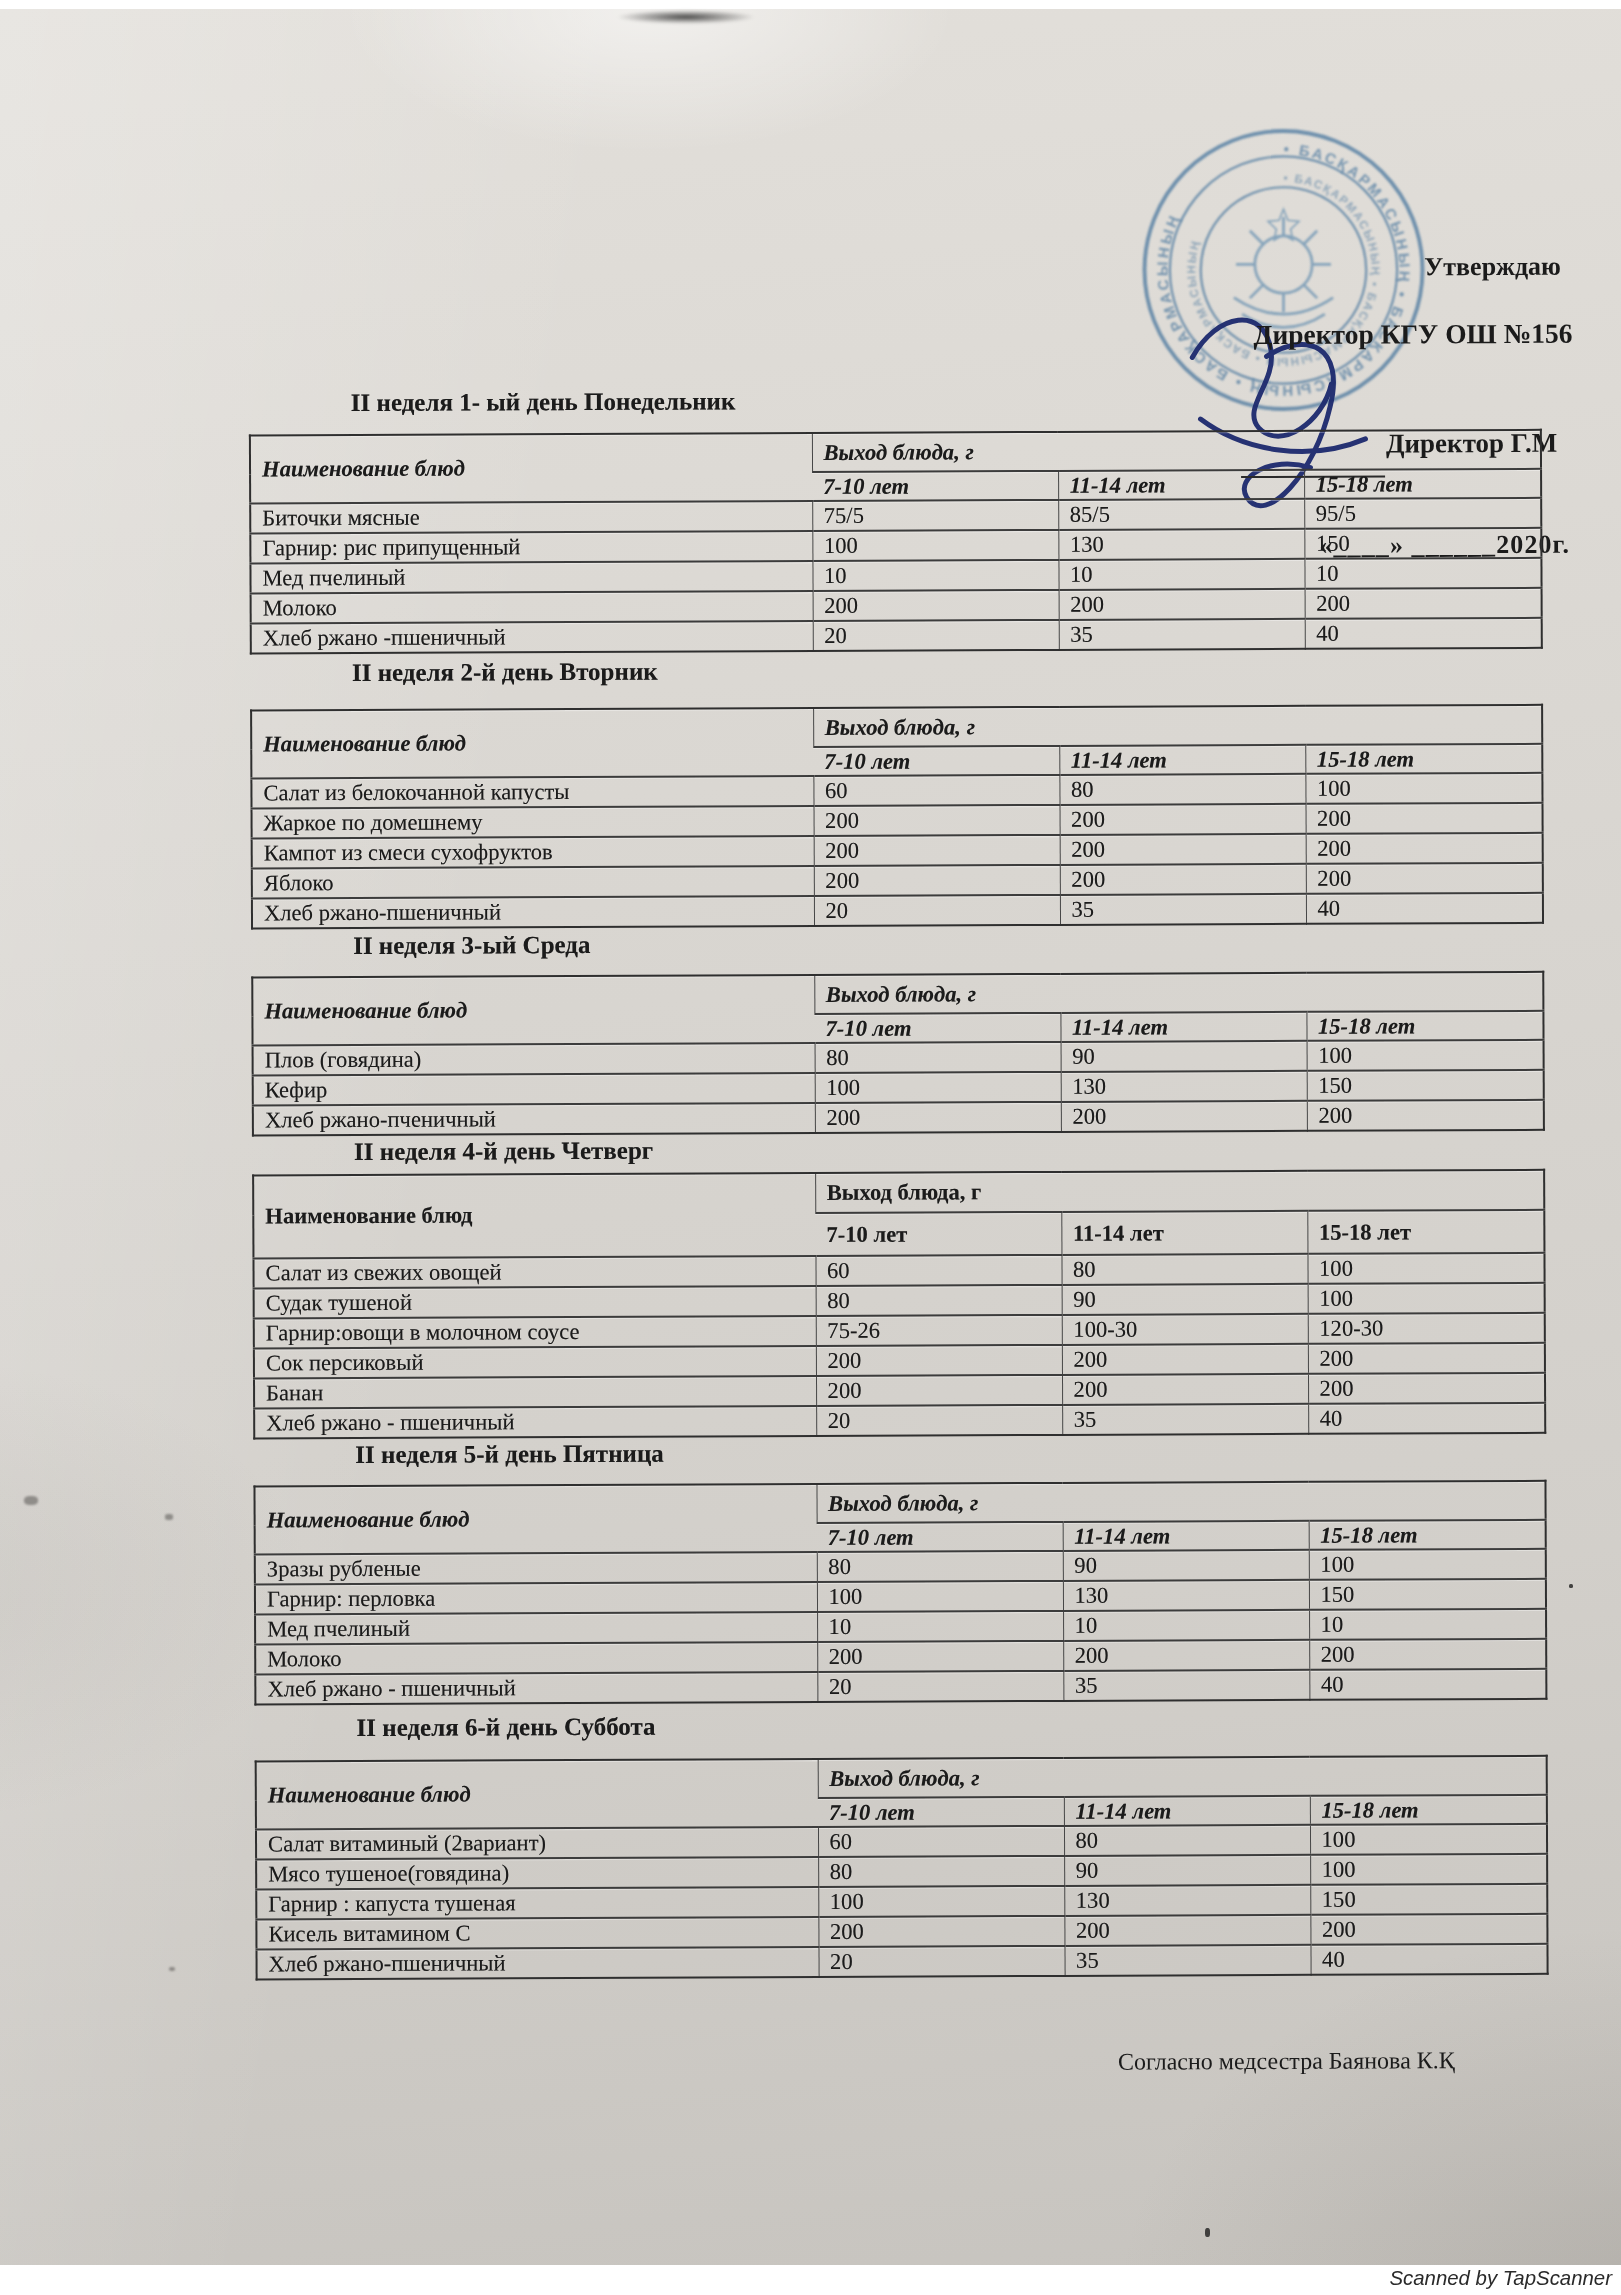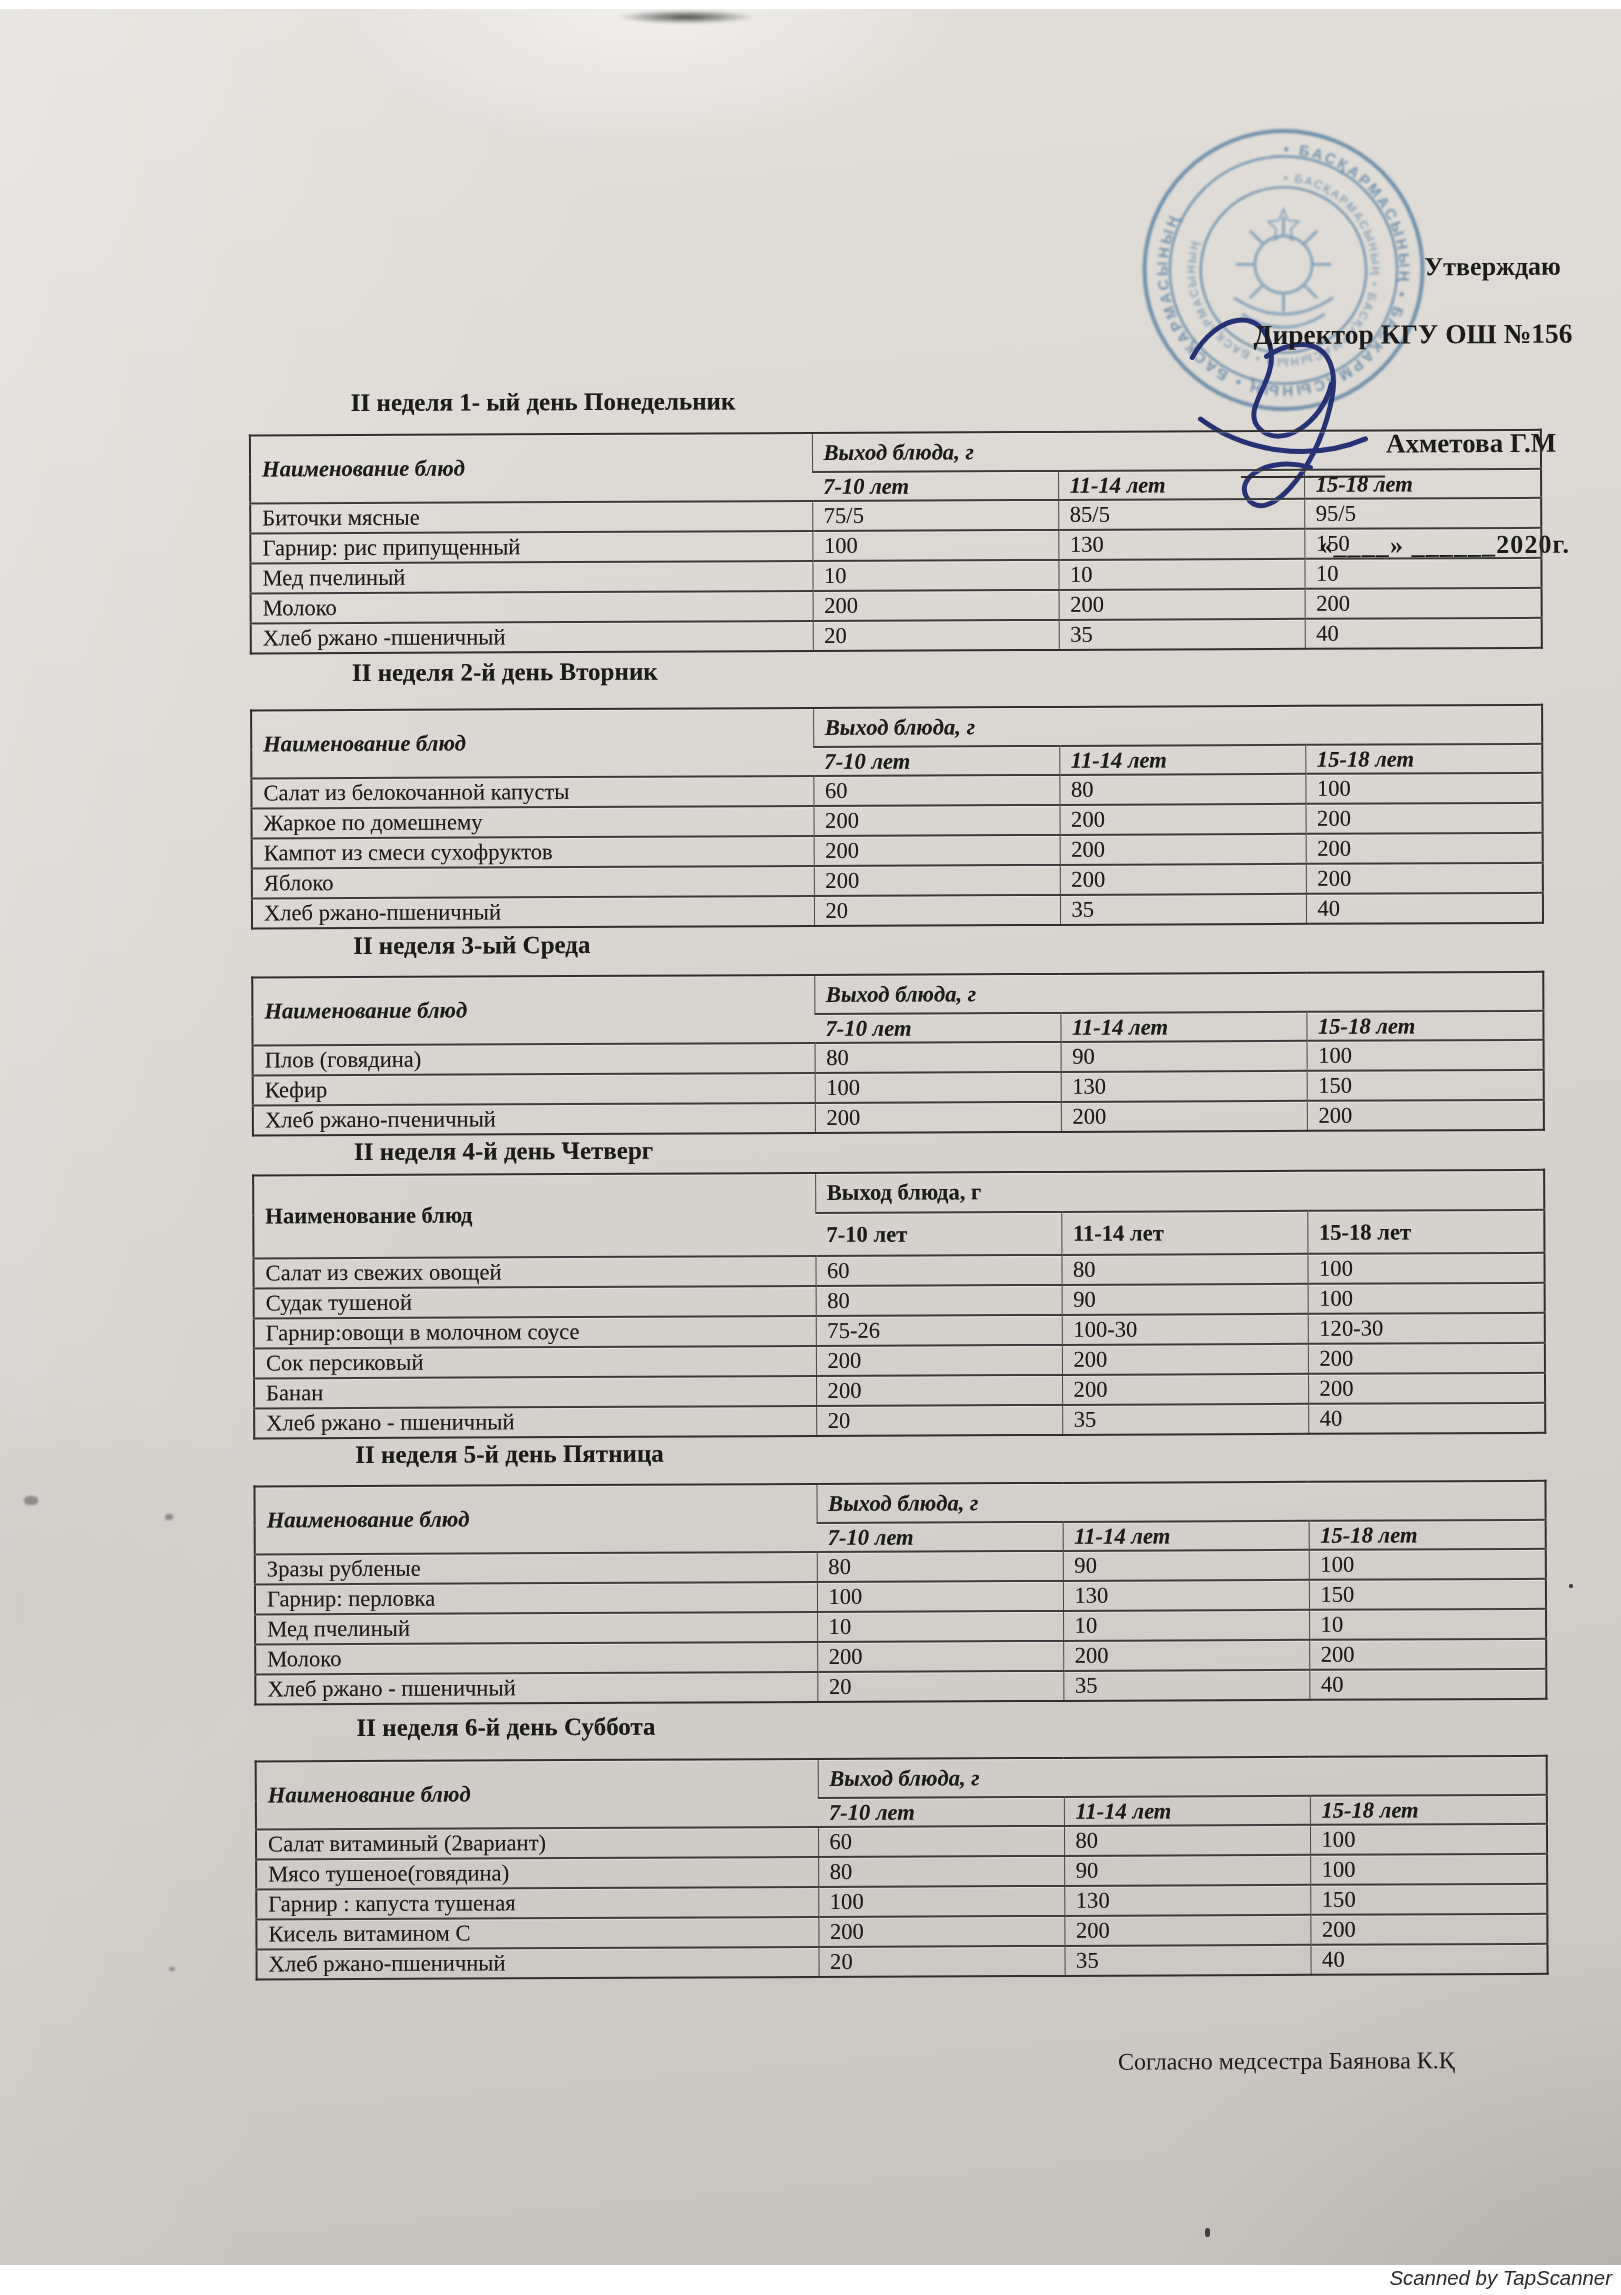--- a/index.html
+++ b/index.html
@@ -99,21 +99,21 @@
     <path d="M250,168 C326,120 392,152 366,258 C338,382 248,478 214,424 C192,388 256,348 330,370"></path>
     <path d="M130,282 C210,342 330,360 430,318"></path>
   </g>
 </svg>
 
 <div class="tilt">
 
   <div class="approve-line l1">Утверждаю</div>
   <div class="approve-line l2">Директор КГУ ОШ №156</div>
   <div class="sig-underline"></div>
-  <div class="approve-line l3">Ахметова Г.М</div>
+  <div class="approve-line l3">Директор Г.М</div>
   <div class="approve-line l4">«____» ______2020г.</div>
 
   <div id="sections">
   <div class="day-title" style="top: 387px;">II неделя 1- ый день Понедельник</div>
   <table class="menu" style="top: 432px;">
     <colgroup>
           <col style="width:562px">
           <col style="width:246px">
           <col style="width:246px">
           <col style="width:237px">

